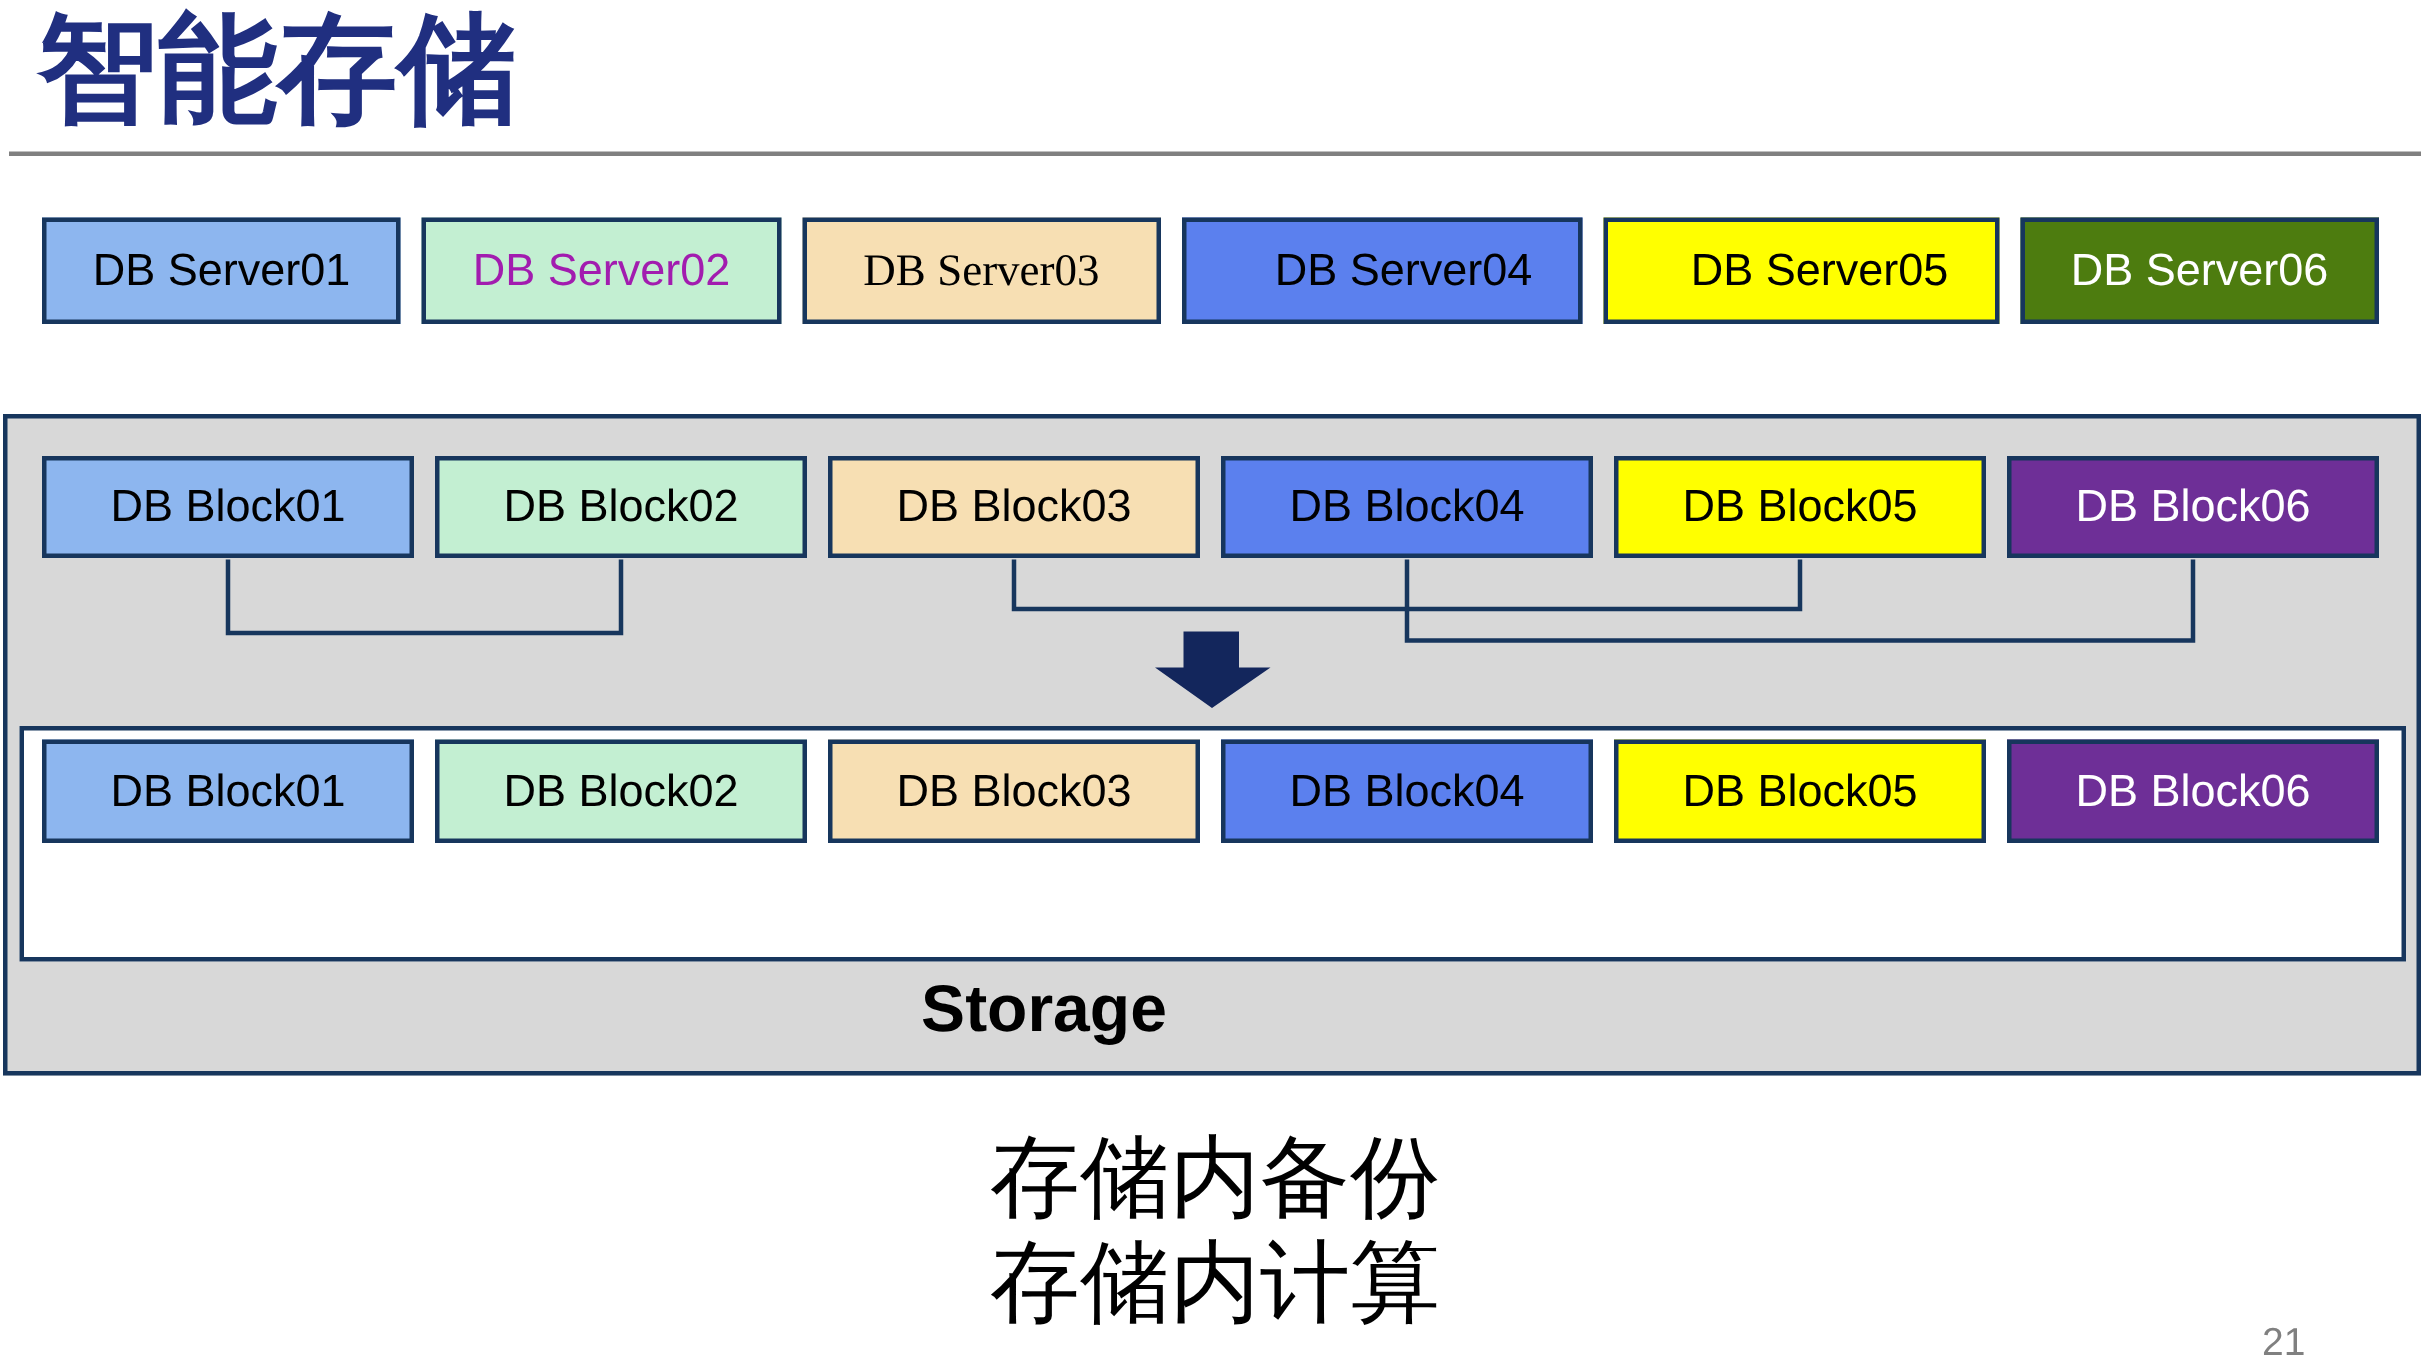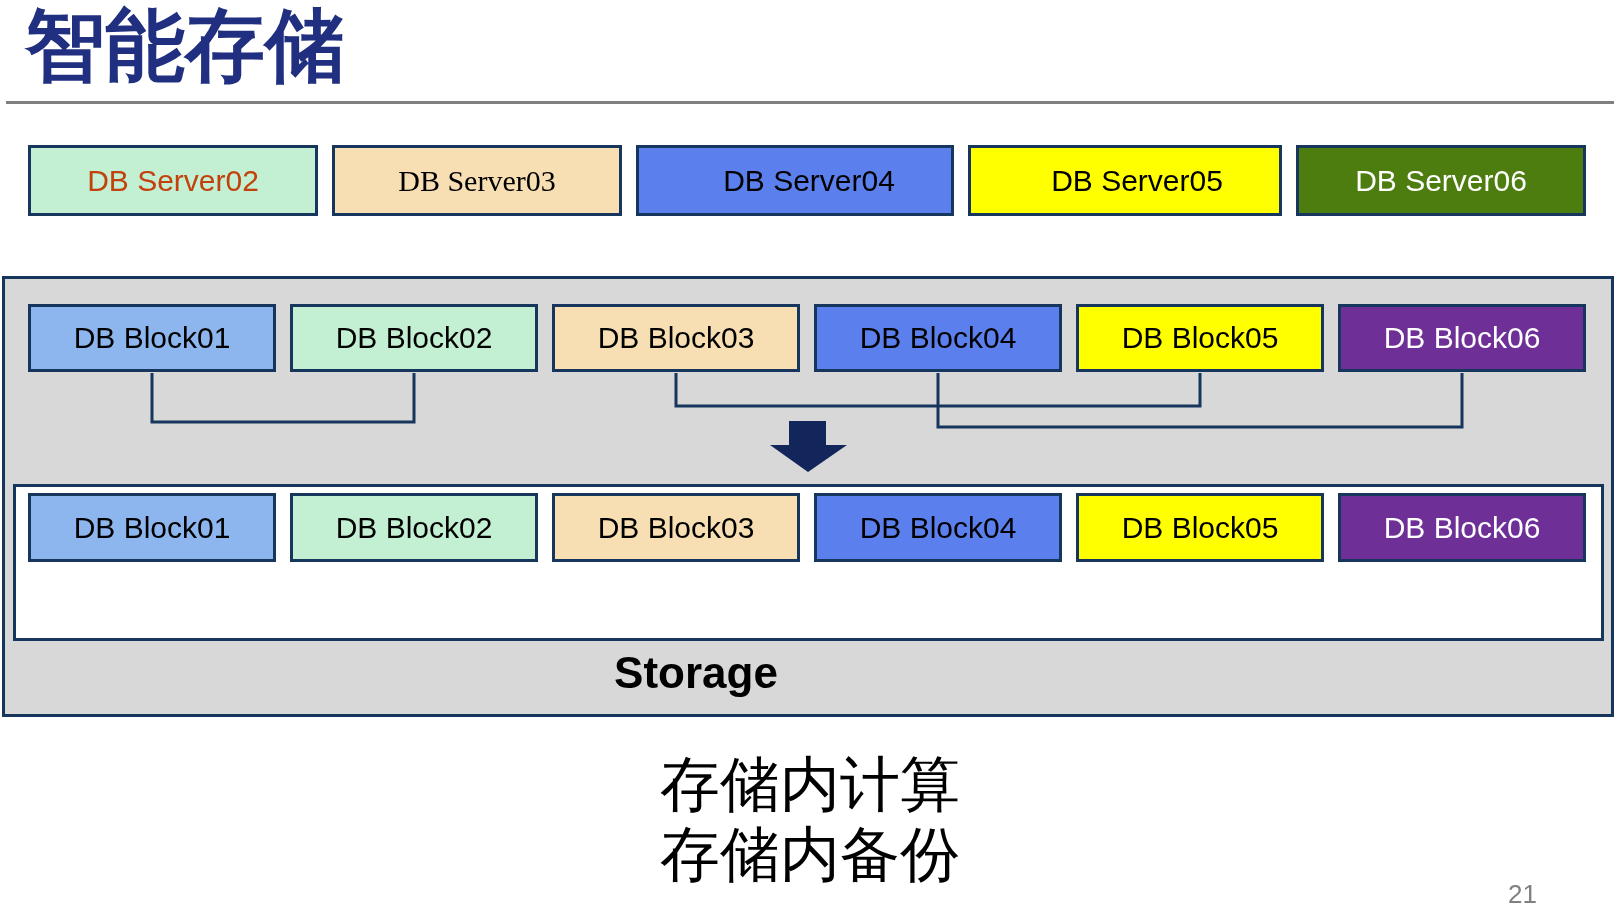--- a/index.html
+++ b/index.html
@@ -63,21 +63,22 @@
 </style>
 </head>
 <body>
 
 <div class="stage">
 
   <div class="title">智能存储</div>
   <div class="rule"></div>
 
   <div class="row servers">
-      <div class="box" style="background: rgb(195, 239, 210); color: #c2410c;">DB Server02</div>
+      <div class="box" style="background: rgb(141, 182, 239); color: rgb(0, 0, 0);">DB Server01</div>
+      <div class="box" style="background: rgb(195, 239, 210); color: #a21caf;">DB Server02</div>
       <div class="box" style="background: rgb(247, 223, 179); color: rgb(0, 0, 0); font-family: Liberation Serif, serif;">DB Server03</div>
       <div class="box" style="background: rgb(91, 128, 238); color: rgb(0, 0, 0); padding-left: 28px;">DB Server04</div>
       <div class="box" style="background: rgb(255, 255, 0); color: rgb(0, 0, 0); padding-left: 24px;">DB Server05</div>
       <div class="box" style="background: #4d7c0f; color: rgb(255, 255, 255);">DB Server06</div>
     </div>
 
   <div class="container"></div>
 
   <div class="white-box"></div>
 
@@ -103,19 +104,19 @@
       <div class="box" style="background: rgb(247, 223, 179); color: rgb(0, 0, 0);">DB Block03</div>
       <div class="box" style="background: rgb(91, 128, 238); color: rgb(0, 0, 0);">DB Block04</div>
       <div class="box" style="background: rgb(255, 255, 0); color: rgb(0, 0, 0);">DB Block05</div>
       <div class="box" style="background: rgb(110, 47, 151); color: rgb(255, 255, 255);">DB Block06</div>
     </div>
 
 
   <div class="storage-label">Storage</div>
 
   <div class="captions">
+    <div>存储内备份</div>
     <div>存储内计算</div>
-    <div>存储内备份</div>
   </div>
 
   <div class="page-number">21</div>
 
 </div>
 
 </body></html>

